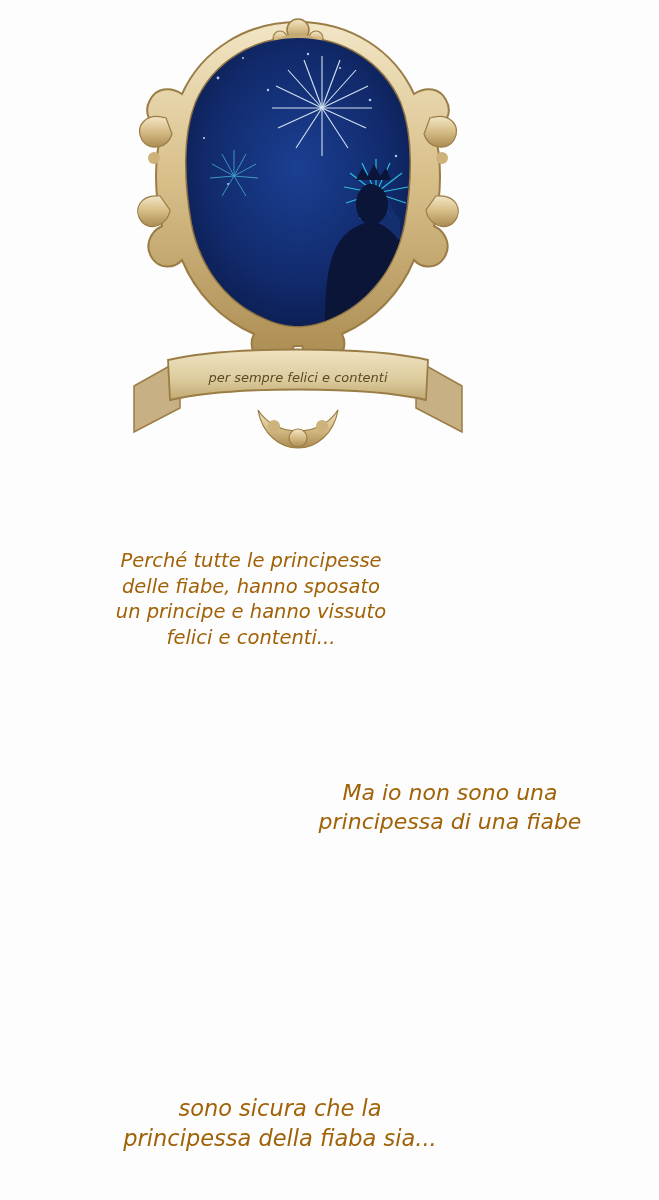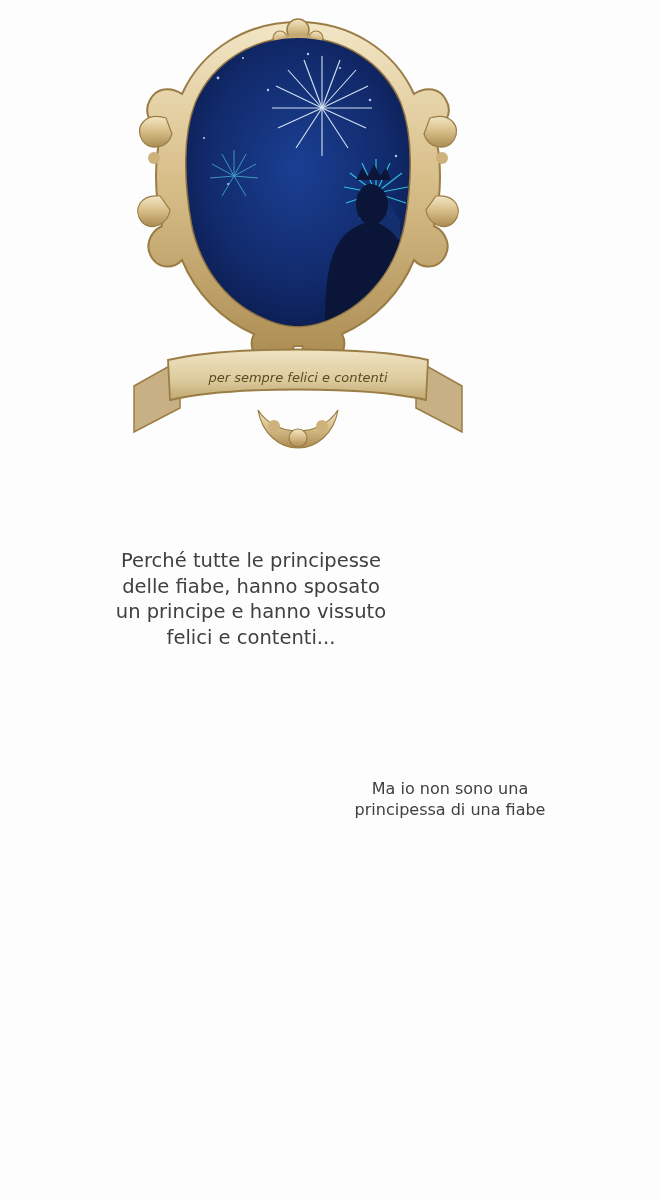--- a/index.html
+++ b/index.html
@@ -33,40 +33,41 @@
   }
   .crest svg {
     display: block;
     width: 100%;
     height: 100%;
   }
 
   
   .caption {
     position: absolute;
-    color: #404040;
+    color: #a16207;
     font-family: "DejaVu Sans", sans-serif;
     line-height: 1.32;
     white-space: pre-line;
+    font-style: italic;
   }
 
   .caption-1 {
     left: 86px;
     top: 548px;
     width: 330px;
     text-align: center;
     font-size: 19.5px;
   }
 
   .caption-2 {
     left: 300px;
     top: 778px;
     width: 300px;
     text-align: center;
-    font-size: 16px;
+    font-size: 22px;
   }
 
   .caption-3 {
     left: 80px;
     top: 1094px;
     width: 400px;
     text-align: center;
     font-size: 22.5px;
   }
 </style>
@@ -270,14 +271,16 @@
   </div>
 
   <div class="caption caption-1">Perché tutte le principesse
 delle fiabe, hanno sposato
 un principe e hanno vissuto
 felici e contenti...</div>
 
   <div class="caption caption-2">Ma io non sono una
 principessa di una fiabe</div>
 
+  <div class="caption caption-3">sono sicura che la
+principessa della fiaba sia...</div>
 
 </div>
 
 </body></html>

